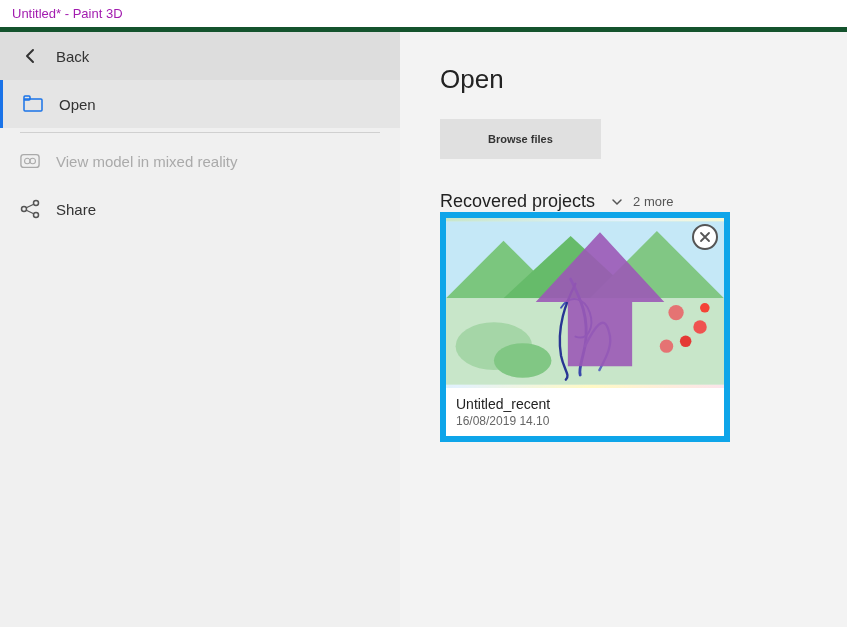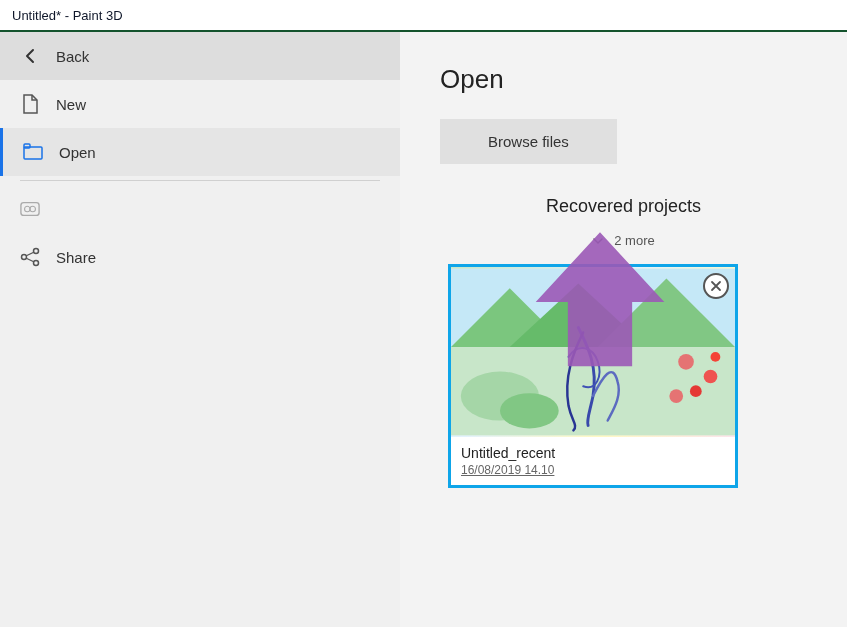--- a/index.html
+++ b/index.html
@@ -11,22 +11,22 @@
       display: flex;
       flex-direction: column;
       overflow: hidden;
     }
 
     
     .title-bar {
       background: #fff;
       padding: 4px 12px;
       font-size: 13px;
-      color: #0f172a;
-      border-bottom: 2px solid #14532d;
+      color: #a21caf;
+      border-bottom: 5px solid #14532d;
       height: 32px;
       display: flex;
       align-items: center;
       text-align: center;
     }
 
     
     .main-layout {
       display: flex;
       flex: 1;
@@ -96,33 +96,32 @@
       font-size: 26px;
       font-weight: 300;
       color: #222;
       margin-bottom: 24px;
     }
 
     .browse-files-btn {
       background: #e0e0e0;
       border: none;
       padding: 14px 48px;
-      font-size: 15px;
+      font-size: 11px;
       cursor: pointer;
       color: #333;
       margin-bottom: 32px;
       display: inline-block;
+      font-weight: bold;
     }
 
     .recovered-header {
       display: flex;
       align-items: center;
       gap: 16px;
-      margin-bottom: 16px;
-      flex-direction: column;
     }
 
     .recovered-title {
       font-size: 18px;
       font-weight: 400;
       color: #222;
     }
 
     .more-link {
       font-size: 13px;
@@ -130,24 +129,23 @@
       display: flex;
       align-items: center;
       gap: 10px;
       cursor: pointer;
     }
 
     
     .project-card {
       position: relative;
       width: 290px;
-      border: 3px solid #0ea5e9;
+      border: 6px solid #0ea5e9;
       background: #fff;
       cursor: pointer;
-      margin-left: 8px;
     }
 
     .project-thumbnail {
       width: 100%;
       height: 170px;
       background: linear-gradient(135deg, #c8e6c9 0%, #e3f2fd 40%, #fff9c4 70%, #fce4ec 100%);
       position: relative;
       overflow: hidden;
     }
 
@@ -181,21 +179,20 @@
 
     .project-name {
       font-size: 14px;
       color: #222;
     }
 
     .project-date {
       font-size: 12px;
       color: #666;
       margin-top: 2px;
-      text-decoration: underline;
     }
 
     
     .arrow-annotation {
       position: absolute;
       top: 230px;
       left: 140px;
       width: 160px;
       height: 140px;
       pointer-events: none;
@@ -215,29 +212,20 @@
 
     <div class="sidebar-item back-item">
       <span class="icon">
         <svg width="18" height="18" viewBox="0 0 18 18" fill="none">
           <path d="M12 3L6 9L12 15" stroke="#333" stroke-width="2" stroke-linecap="round" stroke-linejoin="round"></path>
         </svg>
       </span>
       <span>Back</span>
     </div>
 
-    <div class="sidebar-item">
-      <span class="icon">
-        <svg width="18" height="20" viewBox="0 0 18 20" fill="none">
-          <path d="M3 1h8l5 5v13H3V1z" stroke="#555" stroke-width="1.5" fill="none"></path>
-          <path d="M11 1v5h5" stroke="#555" stroke-width="1.5" fill="none"></path>
-        </svg>
-      </span>
-      <span>New</span>
-    </div>
 
     <div class="sidebar-item active">
       <span class="icon">
         <svg width="20" height="18" viewBox="0 0 20 18" fill="none">
           <rect x="1" y="1" width="6" height="4" rx="1" stroke="#1a73e8" stroke-width="1.5" fill="none"></rect>
           <rect x="1" y="4" width="18" height="12" rx="1" stroke="#1a73e8" stroke-width="1.5" fill="none"></rect>
         </svg>
       </span>
       <span>Open</span>
     </div>
@@ -249,20 +237,21 @@
 
 
     <div class="sidebar-item disabled">
       <span class="icon">
         <svg width="22" height="16" viewBox="0 0 22 16" fill="none">
           <path d="M1 4c0-1.7 1.3-3 3-3h14c1.7 0 3 1.3 3 3v8c0 1.7-1.3 3-3 3H4c-1.7 0-3-1.3-3-3V4z" stroke="#aaa" stroke-width="1.5" fill="none"></path>
           <path d="M11 8a3 3 0 106 0 3 3 0 00-6 0z" stroke="#aaa" stroke-width="1.2" fill="none"></path>
           <path d="M5 8a3 3 0 106 0 3 3 0 00-6 0z" stroke="#aaa" stroke-width="1.2" fill="none"></path>
         </svg>
       </span>
+      <span>View model in mixed reality</span>
     </div>
 
     <div class="sidebar-item">
       <span class="icon">
         <svg width="20" height="20" viewBox="0 0 20 20" fill="none">
           <circle cx="16" cy="4" r="2.5" stroke="#555" stroke-width="1.5" fill="none"></circle>
           <circle cx="16" cy="16" r="2.5" stroke="#555" stroke-width="1.5" fill="none"></circle>
           <circle cx="4" cy="10" r="2.5" stroke="#555" stroke-width="1.5" fill="none"></circle>
           <path d="M6.3 8.8l7.4-3.6M6.3 11.2l7.4 3.6" stroke="#555" stroke-width="1.2"></path>
         </svg>

